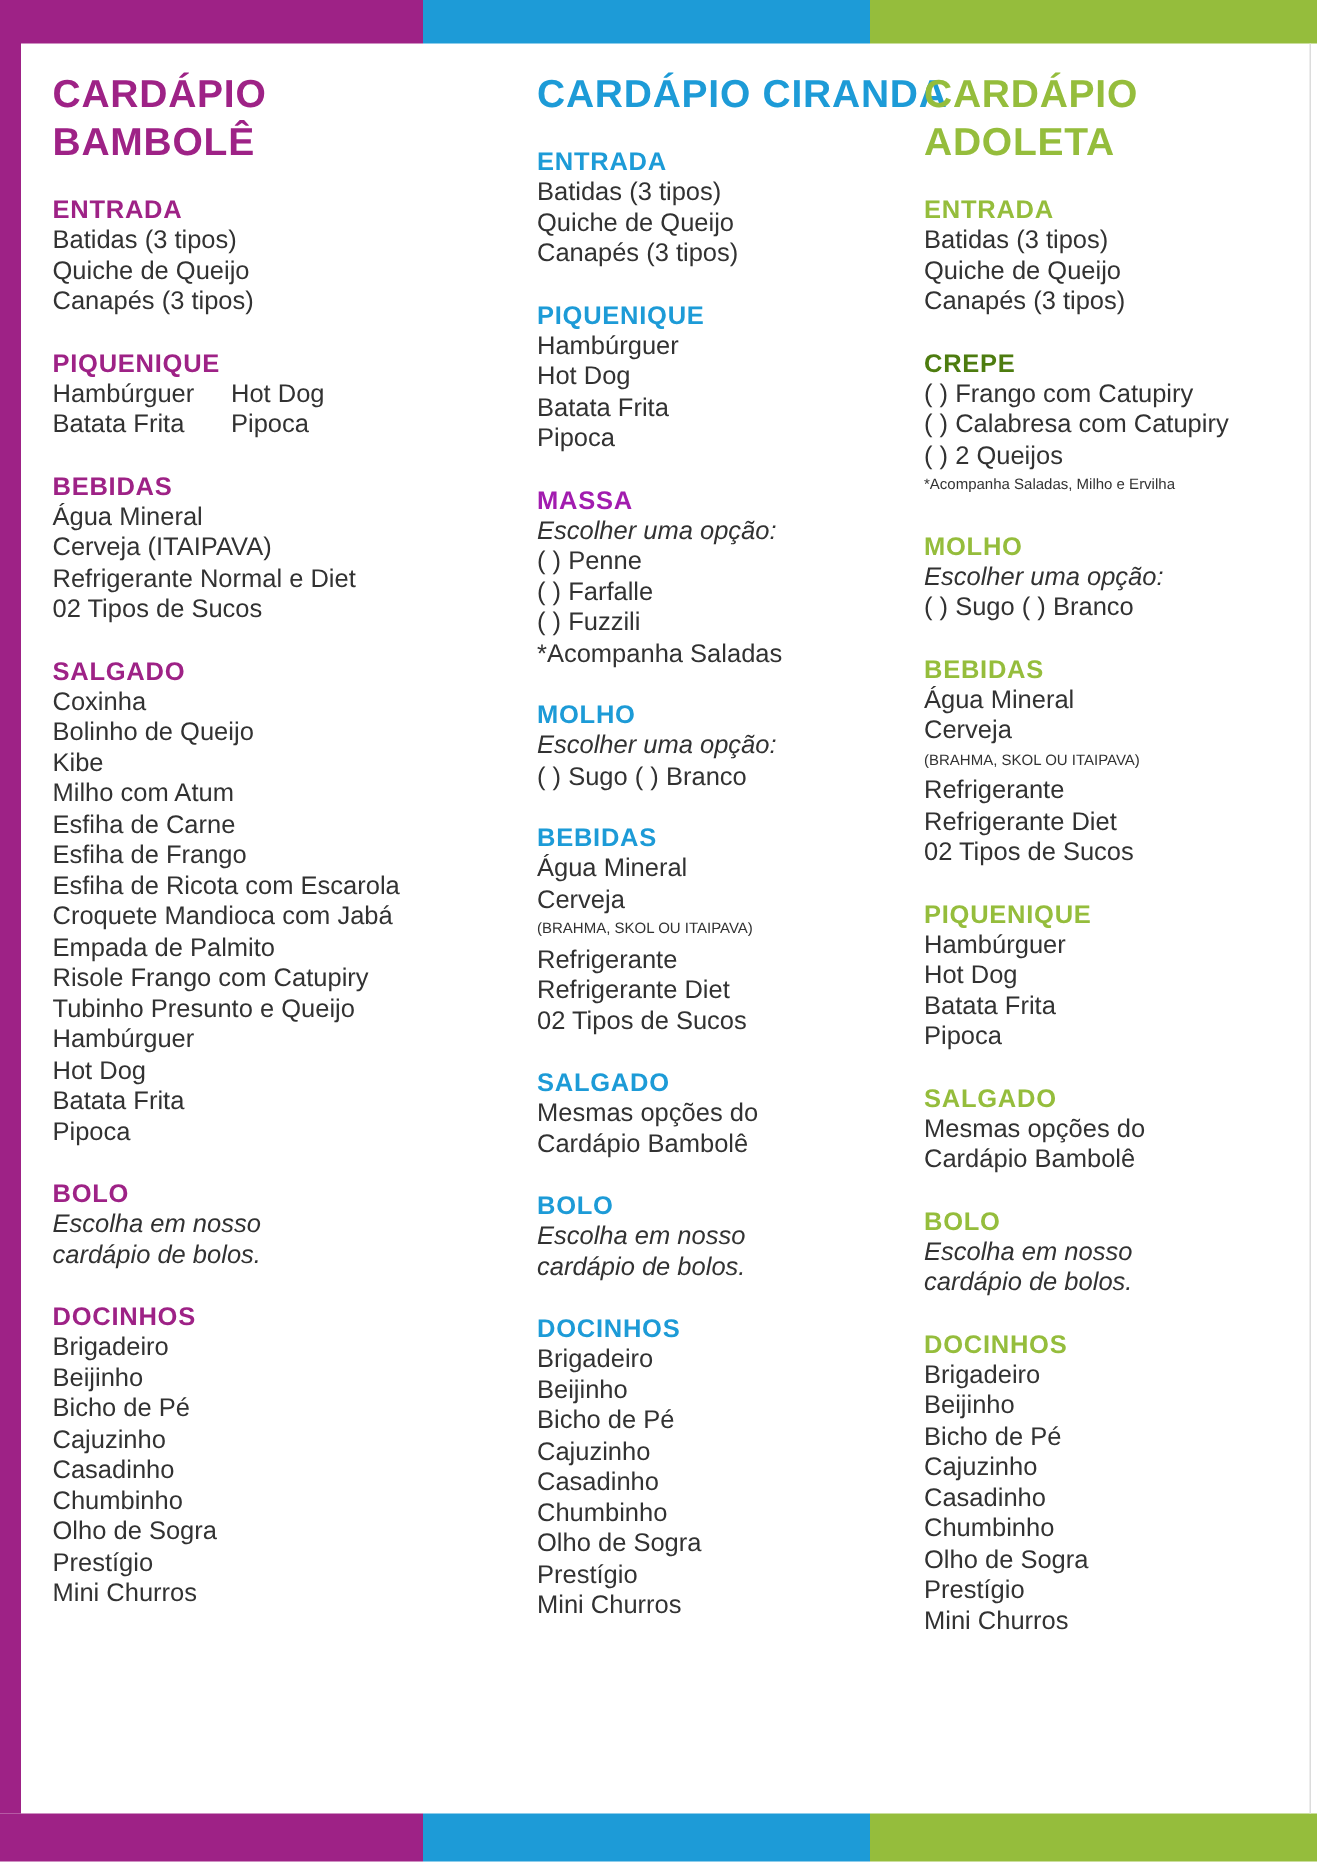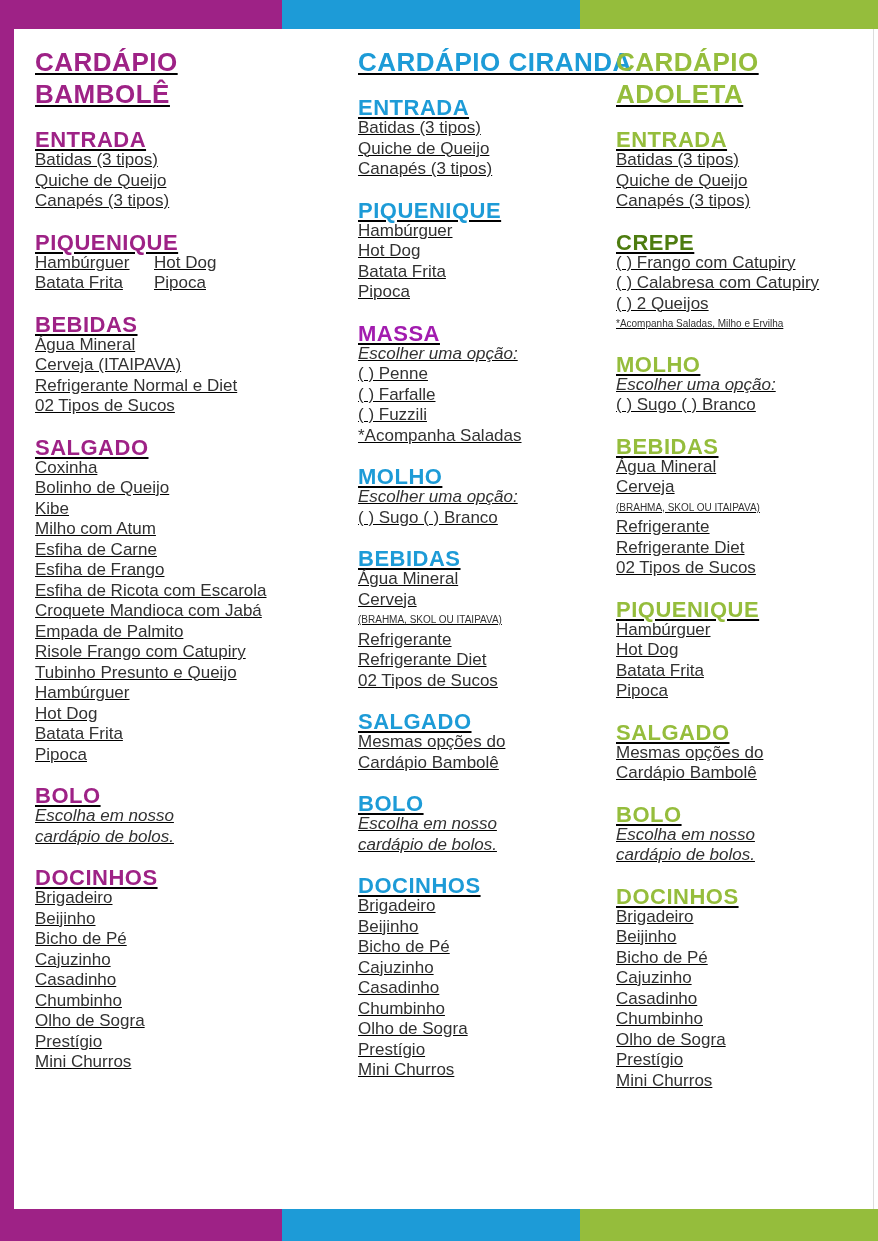--- a/index.html
+++ b/index.html
@@ -21,32 +21,32 @@
   .bar-seg-2 { flex: 1; }
   .left-strip {
     position: absolute; left: 0; top: 0; width: 14px; height: 1209px;
   }
   .page-edge-line {
     position: absolute; right: 4px; top: 29px; height: 1180px; width: 1px;
     background: #dcdcdc;
   }
   
   #menus-root { position: absolute; top: 0; left: 0; width: 878px; height: 1209px; }
-  .menu-col { position: absolute; top: 46px; text-decoration: underline; }
+  .menu-col { position: absolute; top: 46px; }
   .menu-col.col-0 { left: 35px;  width: 272px; }
   .menu-col.col-1 { left: 326px; width: 282px; margin-left: 32px; }
   .menu-col.col-2 { left: 616px; width: 258px; }
   .menu-title {
     font-size: 26px; line-height: 32px; font-weight: bold;
     letter-spacing: 0.5px; margin: 0 0 19px 0;
     transform-origin: left center;
   }
   .menu-section { margin: 0 0 20px 0; }
   .section-header {
-    font-size: 22px; line-height: 21px; font-weight: bold;
+    font-size: 17px; line-height: 21px; font-weight: bold;
     letter-spacing: 0.5px; margin: 0;
   }
   .line {
     font-size: 17px; line-height: 20.5px; margin: 0; color: #323232;
   }
   .line.italic { font-style: italic; }
   .line.small { font-size: 10px; line-height: 19.5px; }
   .line.two-col { display: flex; }
   .line.two-col span { display: inline-block; }
   .line.two-col span:first-child { width: 119px; }

